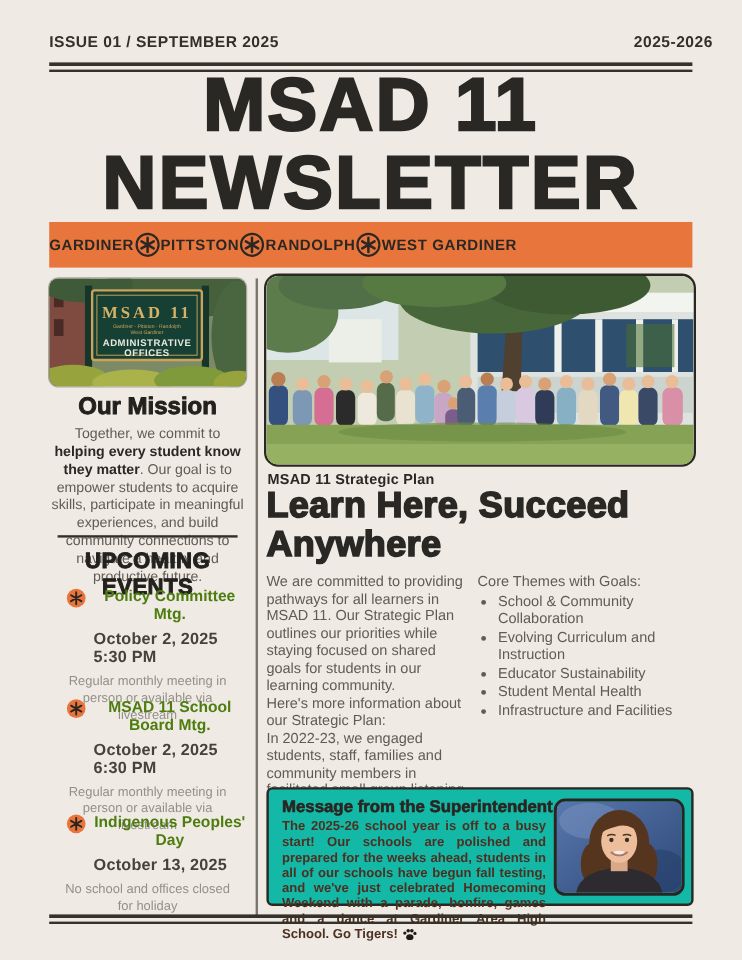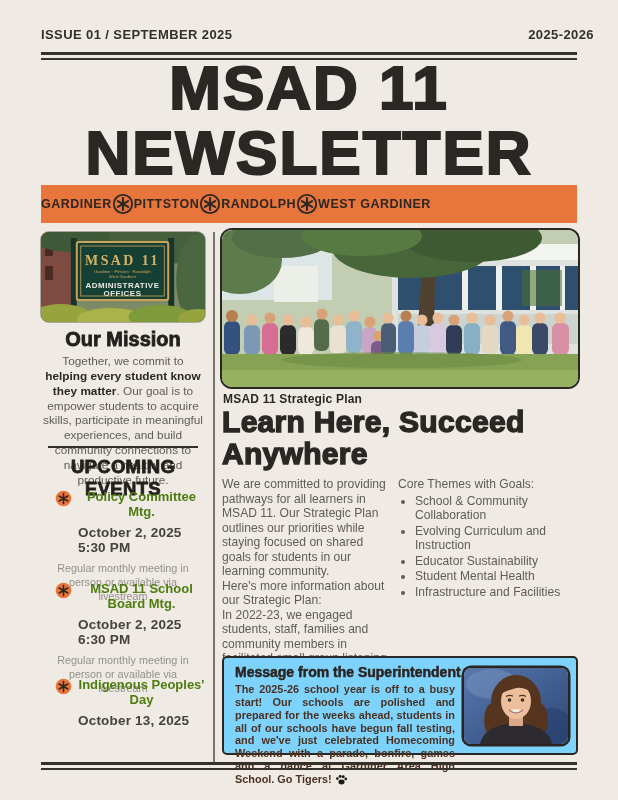--- a/index.html
+++ b/index.html
@@ -50,21 +50,21 @@
     box-shadow:0 0 0 2px #2b2823;}
   .sp-label{left:223px;top:392px;font-size:12px;font-weight:900;color:#2b2823;letter-spacing:.2px;}
   .sp-title{left:222px;top:406px;width:360px;font-size:30px;font-weight:900;line-height:1.06;
     color:#2A2824;-webkit-text-stroke:1.4px #2A2824;letter-spacing:.3px;}
   .sp-cols{left:222px;top:477px;width:356px;display:flex;gap:6px;}
   .sp-col{width:170px;font-size:12.1px;line-height:1.2;color:#5F5C55;}
   .sp-col p{margin:0 0 0 0;}
   .sp-col ul{margin:2px 0 0 4px;padding-left:13px;}
   .sp-col li{margin:0 0 1px 0;}
   
-  .sup-box{left:222px;top:656px;width:356px;height:99px;background:#7dd3fc;
+  .sup-box{left:222px;top:656px;width:356px;height:99px;background:#14b8a6;
     border:2.5px solid #2b2723;border-radius:5px;box-sizing:border-box;
     display:flex;gap:9px;padding:6px 8px 6px 11px;}
   .sup-text{flex:1;min-width:0;}
   .sup-h{font-size:14px;font-weight:900;color:#2b2420;-webkit-text-stroke:.5px #2b2420;
     text-align:center;white-space:nowrap;}
   .sup-b{margin-top:3px;font-size:10.9px;line-height:1.18;text-align:justify;color:#4C3122;font-weight:bold;}
   .paw{display:inline-block;width:13px;height:11px;vertical-align:-2px;margin-left:3px;}
   .sup-photo{width:104px;height:76px;align-self:center;border-radius:7px;overflow:hidden;
     box-shadow:0 0 0 2.5px #2b2420;}
   svg{display:block;}
@@ -157,20 +157,21 @@
     <div class="ev-note">Regular monthly meeting in person or available via livestream</div>
   </div>
 
   <div class="abs event ev3">
     <svg class="icon-dot" viewBox="0 0 24 24">
       <circle cx="12" cy="12" r="11" fill="#E8753B"></circle>
       <path d="M12 5v14M5.9 8.5l12.2 7M5.9 15.5L18.1 8.5" stroke="#2b2420" stroke-width="2.2" stroke-linecap="round" fill="none"></path>
     </svg>
     <div class="ev-title">Indigenous Peoples' Day</div>
     <div class="ev-date">October 13, 2025</div>
+    <div class="ev-note">No school and offices closed for holiday</div>
   </div>
 </div>
 
 <div class="abs group-photo">
   <svg viewBox="0 0 356 157" width="356" height="157" preserveAspectRatio="none">
     <rect width="356" height="157" fill="#c3cdb2"></rect>
     <rect x="0" y="0" width="110" height="70" fill="#dde6e6"></rect>
     <rect x="52" y="36" width="44" height="36" fill="#eceee8"></rect>
     <ellipse cx="18" cy="30" rx="42" ry="34" fill="#5d7c4c"></ellipse>
     <ellipse cx="60" cy="8" rx="50" ry="20" fill="#527047"></ellipse>

